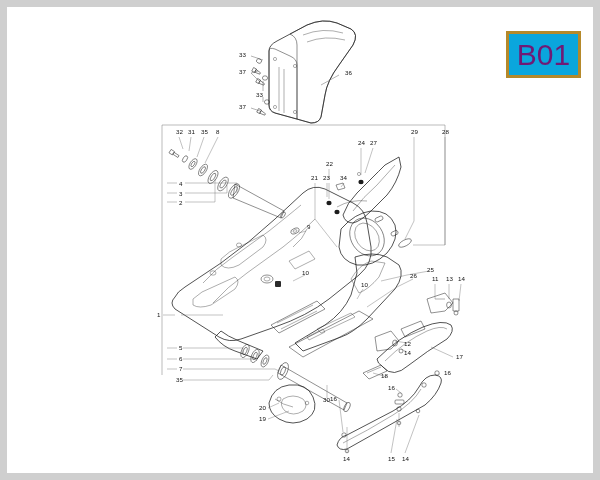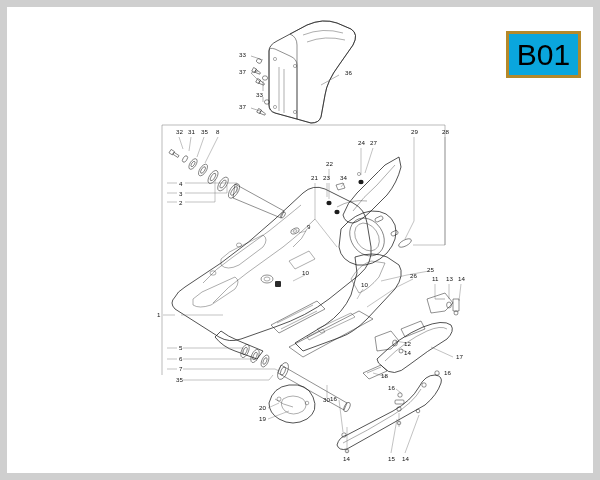--- a/index.html
+++ b/index.html
@@ -40,21 +40,21 @@
     height: 47px;
     background: #0aa6dd;
     border: 3px solid #b5892a;
     box-sizing: border-box;
     display: flex;
     align-items: center;
     justify-content: center;
     z-index: 30;
   }
   #page-badge span {
-    color: #000000;
+    color: #701a75;
     font-size: 30px;
     line-height: 30px;
     font-family: "Liberation Sans", sans-serif;
     letter-spacing: 0px;
   }
   .cal { font-size: 6.2px; fill: #111111; font-family: "Liberation Sans", sans-serif; }
   .lead { stroke: #555555; stroke-width: 0.45; fill: none; }
   .lead-l { stroke: #666666; stroke-width: 0.4; fill: none; }
   .frame { stroke: #777777; stroke-width: 0.5; fill: none; }
   .outl { stroke: #1a1a1a; stroke-width: 0.75; fill: none; }

